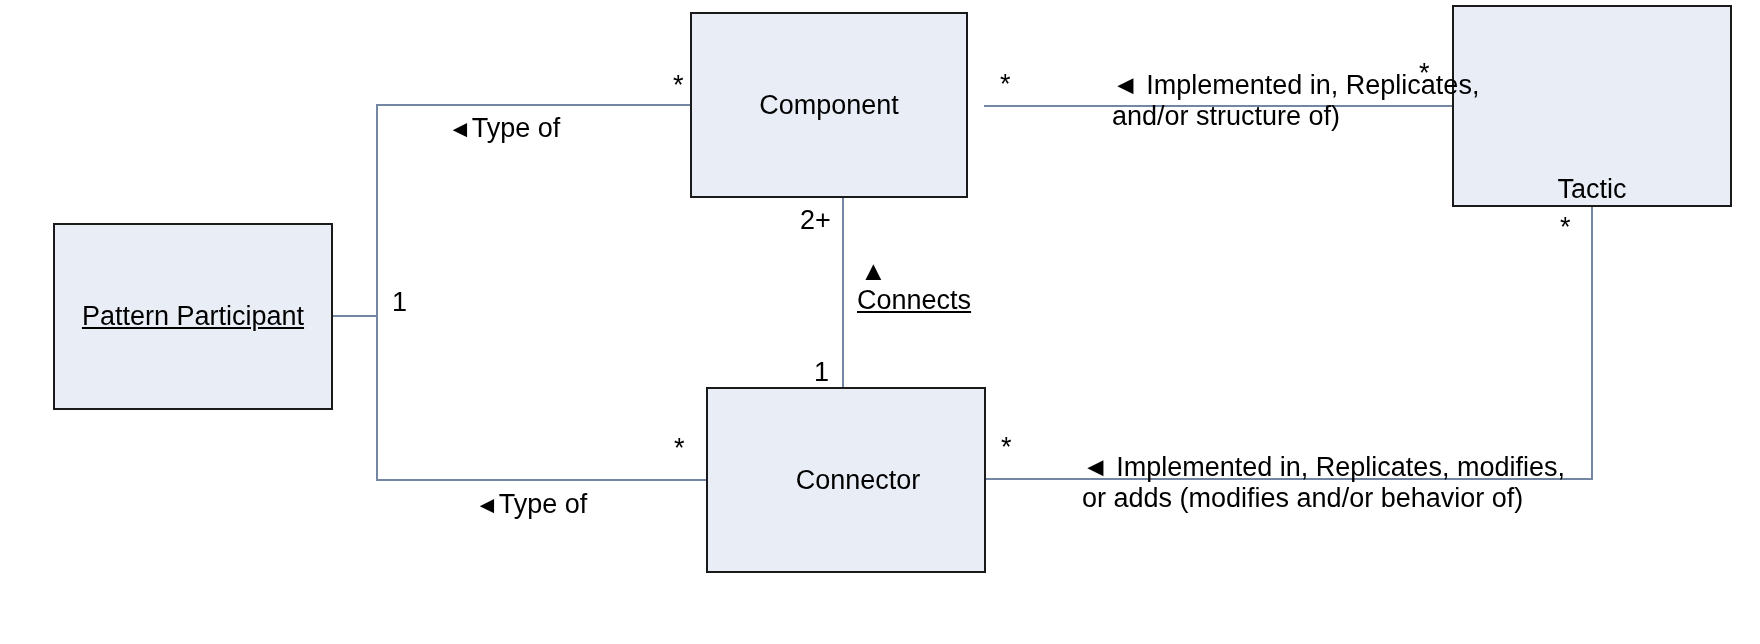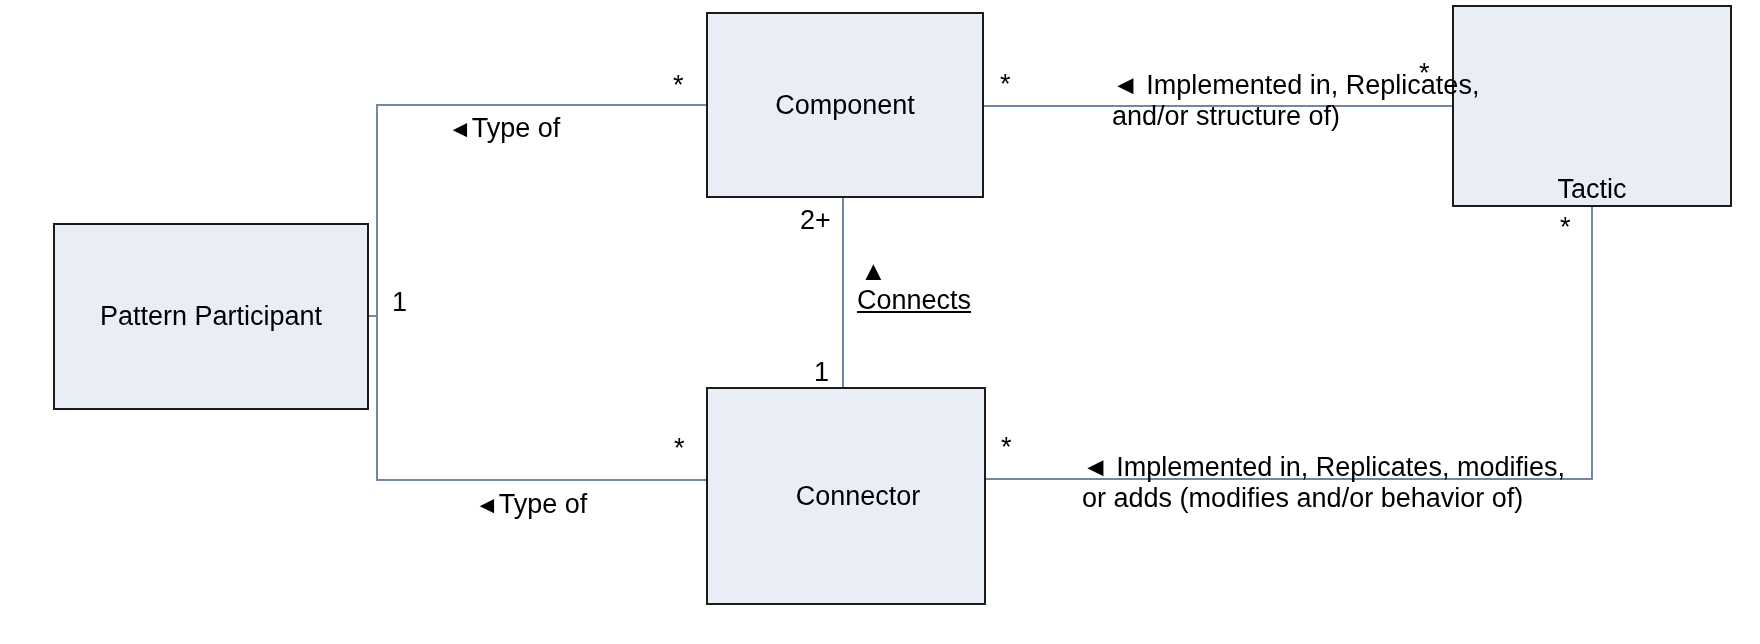--- a/index.html
+++ b/index.html
@@ -57,33 +57,33 @@
 
   <div class="edge" style="left:376px; top:104px; width:330px; height:2px;"></div>
   <div class="edge" style="left:376px; top:104px; width:2px; height:377px;"></div>
   <div class="edge" style="left:333px; top:315px; width:45px; height:2px;"></div>
   <div class="edge" style="left:376px; top:479px; width:330px; height:2px;"></div>
   <div class="edge" style="left:984px; top:105px; width:468px; height:2px;"></div>
   <div class="edge" style="left:986px; top:478px; width:607px; height:2px;"></div>
   <div class="edge" style="left:1591px; top:207px; width:2px; height:273px;"></div>
   <div class="edge" style="left:842px; top:198px; width:2px; height:189px;"></div>
 
-  <div class="node" style="left:53px; top:223px; width:316px; height:187px;">
+  <div class="node" style="left:53px; top:223px; width:280px; height:187px;text-decoration:underline;">
     <span class="node-label">Pattern Participant</span>
   </div>
 
-  <div class="node" style="left:706px; top:12px; width:278px; height:186px;">
+  <div class="node" style="left:690px; top:12px; width:278px; height:186px;">
     <span class="node-label">Component</span>
   </div>
 
   <div class="node" style="left:1452px; top:5px; width:280px; height:202px;align-items:flex-end;">
     <span class="node-label">Tactic</span>
   </div>
 
-  <div class="node" style="left:706px; top:387px; width:280px; height:218px;padding-left:24px;">
+  <div class="node" style="left:706px; top:387px; width:280px; height:186px;padding-left:24px;">
     <span class="node-label">Connector</span>
   </div>
 
   <div class="mult" style="left:392px; top:289px;">1</div>
 
   <div class="mult" style="left:673px; top:72px;">*</div>
 
   <div class="mult" style="left:674px; top:435px;">*</div>
 
   <div class="mult" style="left:1000px; top:71px;">*</div>

